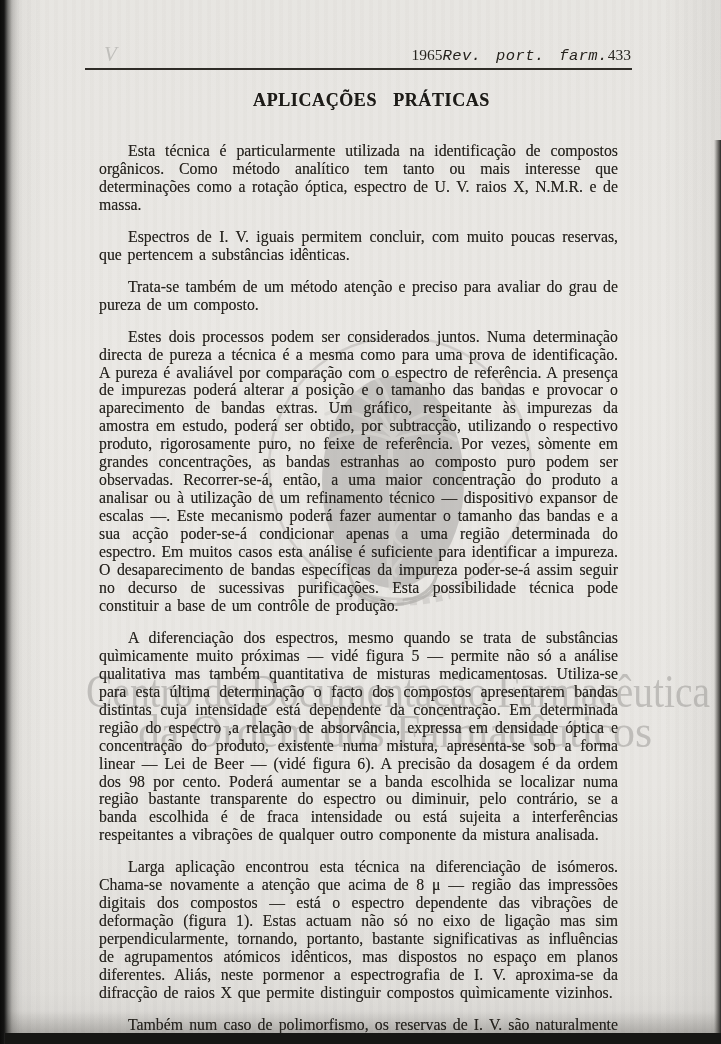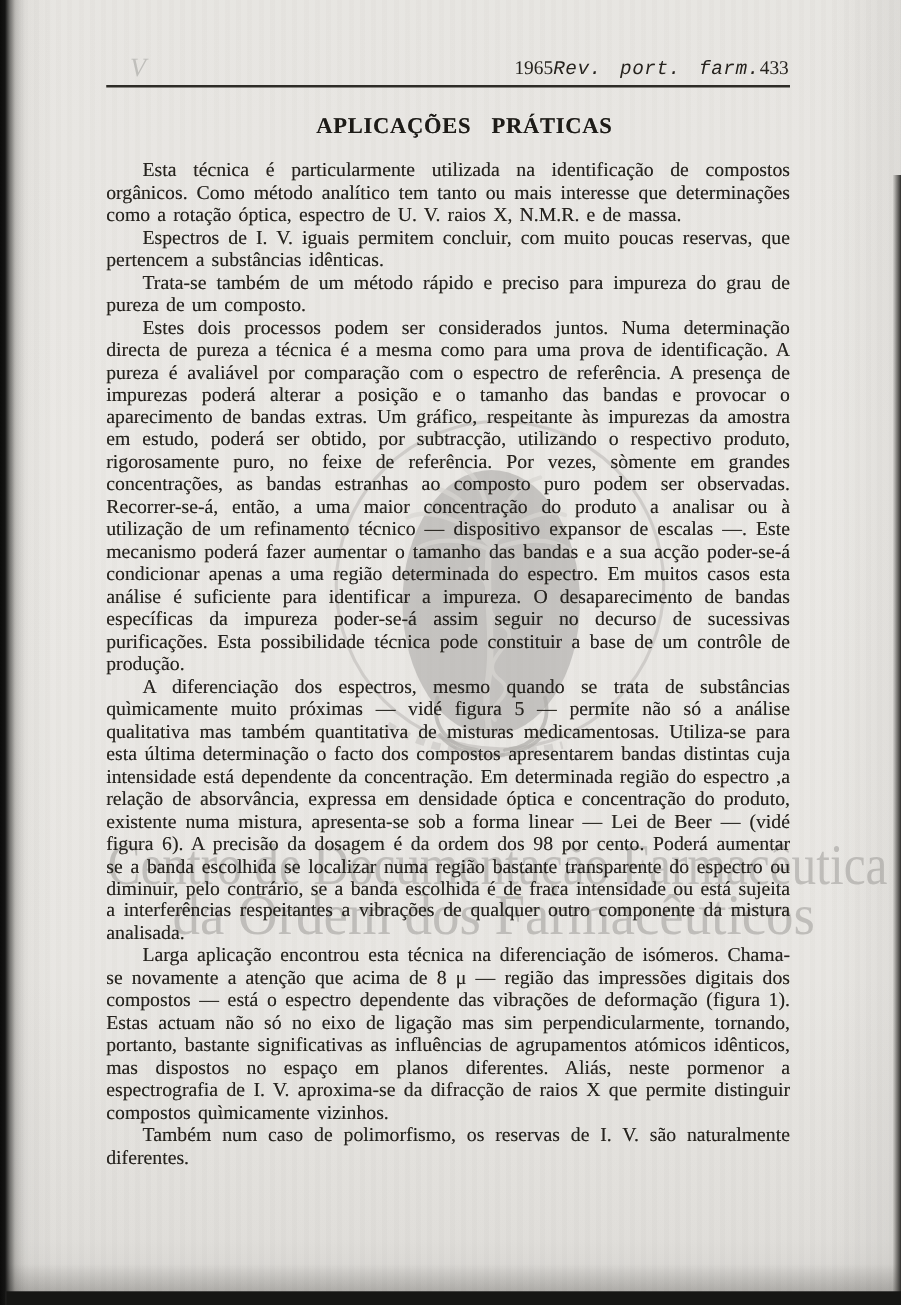--- a/index.html
+++ b/index.html
@@ -76,21 +76,21 @@
     padding-left: 11px;
   }
   .body-text {
     position: absolute; left: 85px; top: 128px; width: 547px;
     font-size: 15.8px; line-height: 17.95px;
     text-align: justify;
     word-spacing: 1.8px;
     color: #26231e;
     text-shadow: 0 0 0.4px rgba(20,18,14,0.45);
   }
-  .body-text p { margin: 0; text-indent: 29px; }
+  .body-text p { margin: 14px; text-indent: 29px; }
 </style>
 </head>
 <body>
 
 <div class="page">
 
   <svg class="watermark-layer" width="721" height="1044" viewBox="0 0 721 1044">
     <g>
       <circle cx="400" cy="468" r="131" fill="none" stroke="#c3c1bd" stroke-width="2.5" opacity="0.7"></circle>
       <ellipse cx="393" cy="482" rx="71" ry="106" fill="#9f9e9b" opacity="0.5"></ellipse>
@@ -127,21 +127,21 @@
       <span class="journal">Rev. port. farm.</span>
       <span>433</span>
     </div>
     <div class="header-rule"></div>
 
     <h1 class="section-title">APLICAÇÕES PRÁTICAS</h1>
 
     <div class="body-text">
       <p>Esta técnica é particularmente utilizada na identificação de compostos orgânicos. Como método analítico tem tanto ou mais interesse que determinações como a rotação óptica, espectro de U. V. raios X, N.M.R. e de massa.</p>
       <p>Espectros de I. V. iguais permitem concluir, com muito poucas reservas, que pertencem a substâncias idênticas.</p>
-      <p>Trata-se também de um método rápido e preciso para impureza do grau de pureza de um composto.</p>
+      <p>Trata-se também de um método atenção e preciso para avaliar do grau de pureza de um composto.</p>
       <p>Estes dois processos podem ser considerados juntos. Numa determinação directa de pureza a técnica é a mesma como para uma prova de identificação. A pureza é avaliável por comparação com o espectro de referência. A presença de impurezas poderá alterar a posição e o tamanho das bandas e provocar o aparecimento de bandas extras. Um gráfico, respeitante às impurezas da amostra em estudo, poderá ser obtido, por subtracção, utilizando o respectivo produto, rigorosamente puro, no feixe de referência. Por vezes, sòmente em grandes concentrações, as bandas estranhas ao composto puro podem ser observadas. Recorrer-se-á, então, a uma maior concentração do produto a analisar ou à utilização de um refinamento técnico — dispositivo expansor de escalas —. Este mecanismo poderá fazer aumentar o tamanho das bandas e a sua acção poder-se-á condicionar apenas a uma região determinada do espectro. Em muitos casos esta análise é suficiente para identificar a impureza. O desaparecimento de bandas específicas da impureza poder-se-á assim seguir no decurso de sucessivas purificações. Esta possibilidade técnica pode constituir a base de um contrôle de produção.</p>
       <p>A diferenciação dos espectros, mesmo quando se trata de substâncias quìmicamente muito próximas — vidé figura 5 — permite não só a análise qualitativa mas também quantitativa de misturas medicamentosas. Utiliza-se para esta última determinação o facto dos compostos apresentarem bandas distintas cuja intensidade está dependente da concentração. Em determinada região do espectro ,a relação de absorvância, expressa em densidade óptica e concentração do produto, existente numa mistura, apresenta-se sob a forma linear — Lei de Beer — (vidé figura 6). A precisão da dosagem é da ordem dos 98 por cento. Poderá aumentar se a banda escolhida se localizar numa região bastante transparente do espectro ou diminuir, pelo contrário, se a banda escolhida é de fraca intensidade ou está sujeita a interferências respeitantes a vibrações de qualquer outro componente da mistura analisada.</p>
       <p>Larga aplicação encontrou esta técnica na diferenciação de isómeros. Chama-se novamente a atenção que acima de 8 μ — região das impressões digitais dos compostos — está o espectro dependente das vibrações de deformação (figura 1). Estas actuam não só no eixo de ligação mas sim perpendicularmente, tornando, portanto, bastante significativas as influências de agrupamentos atómicos idênticos, mas dispostos no espaço em planos diferentes. Aliás, neste pormenor a espectrografia de I. V. aproxima-se da difracção de raios X que permite distinguir compostos quìmicamente vizinhos.</p>
       <p>Também num caso de polimorfismo, os reservas de I. V. são naturalmente diferentes.</p>
     </div>
 
   </div>
 
   <div class="edge-left"></div>
   <div class="edge-right"></div>

